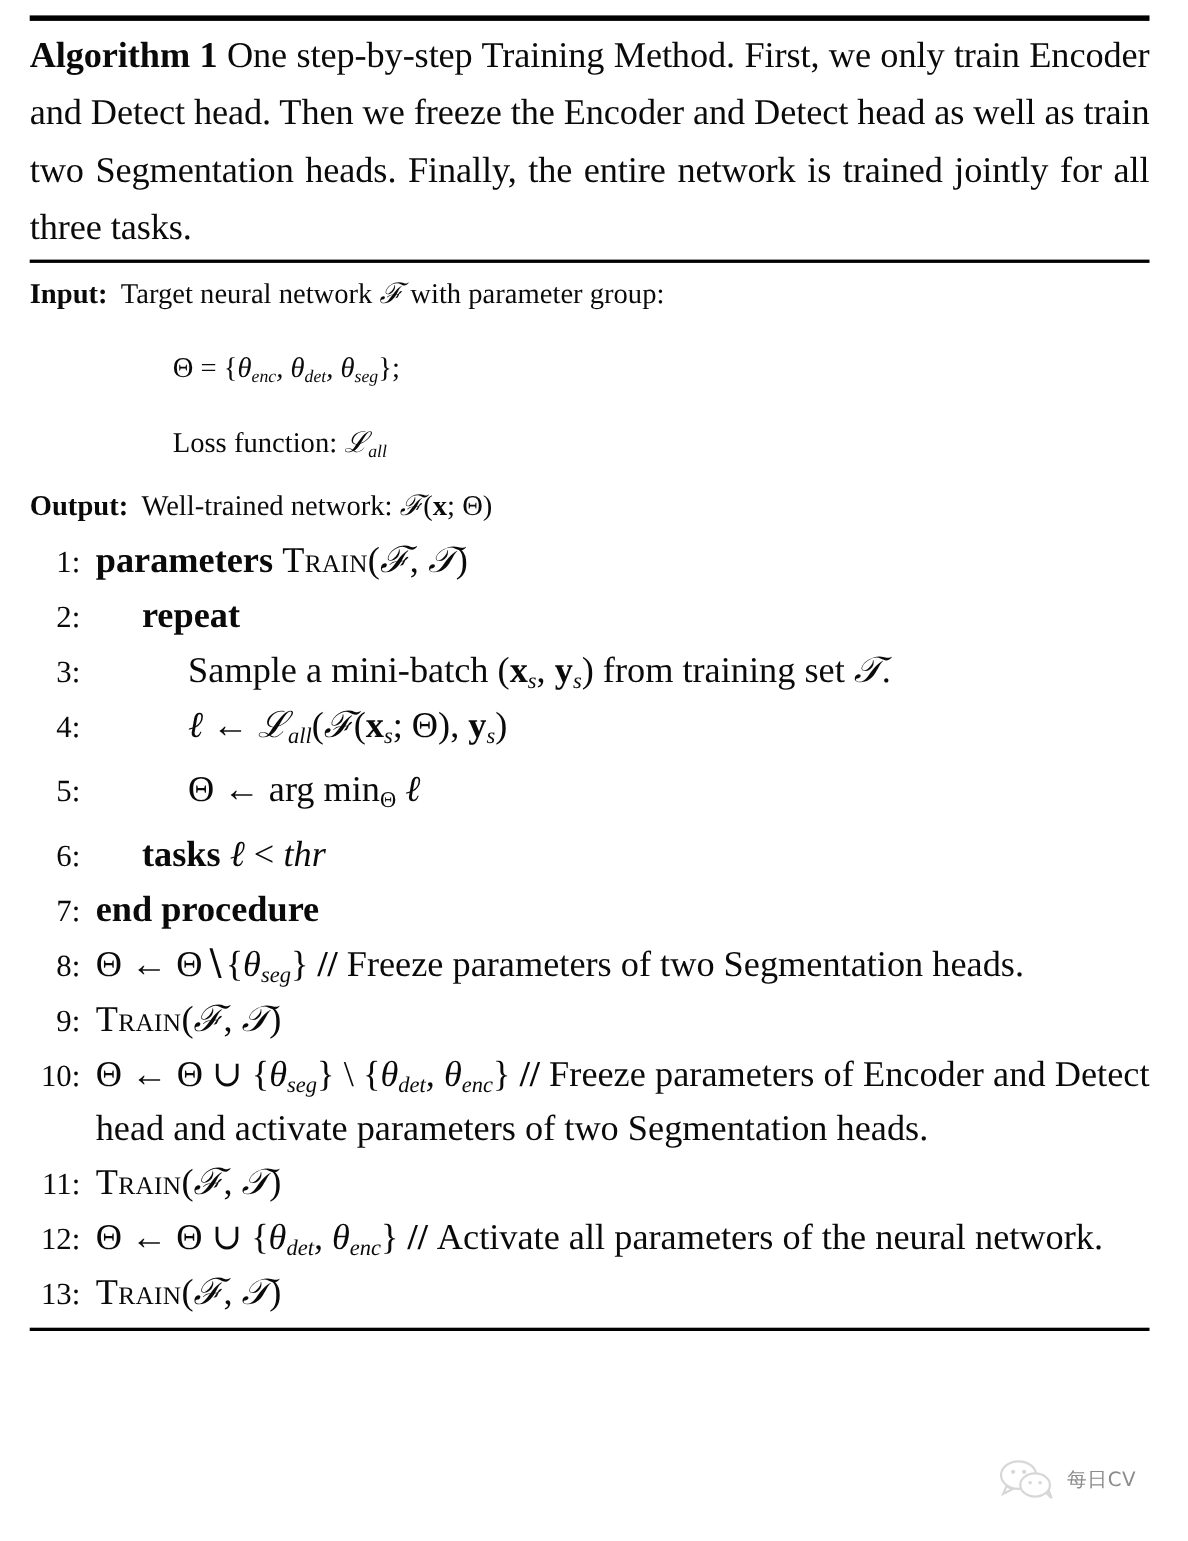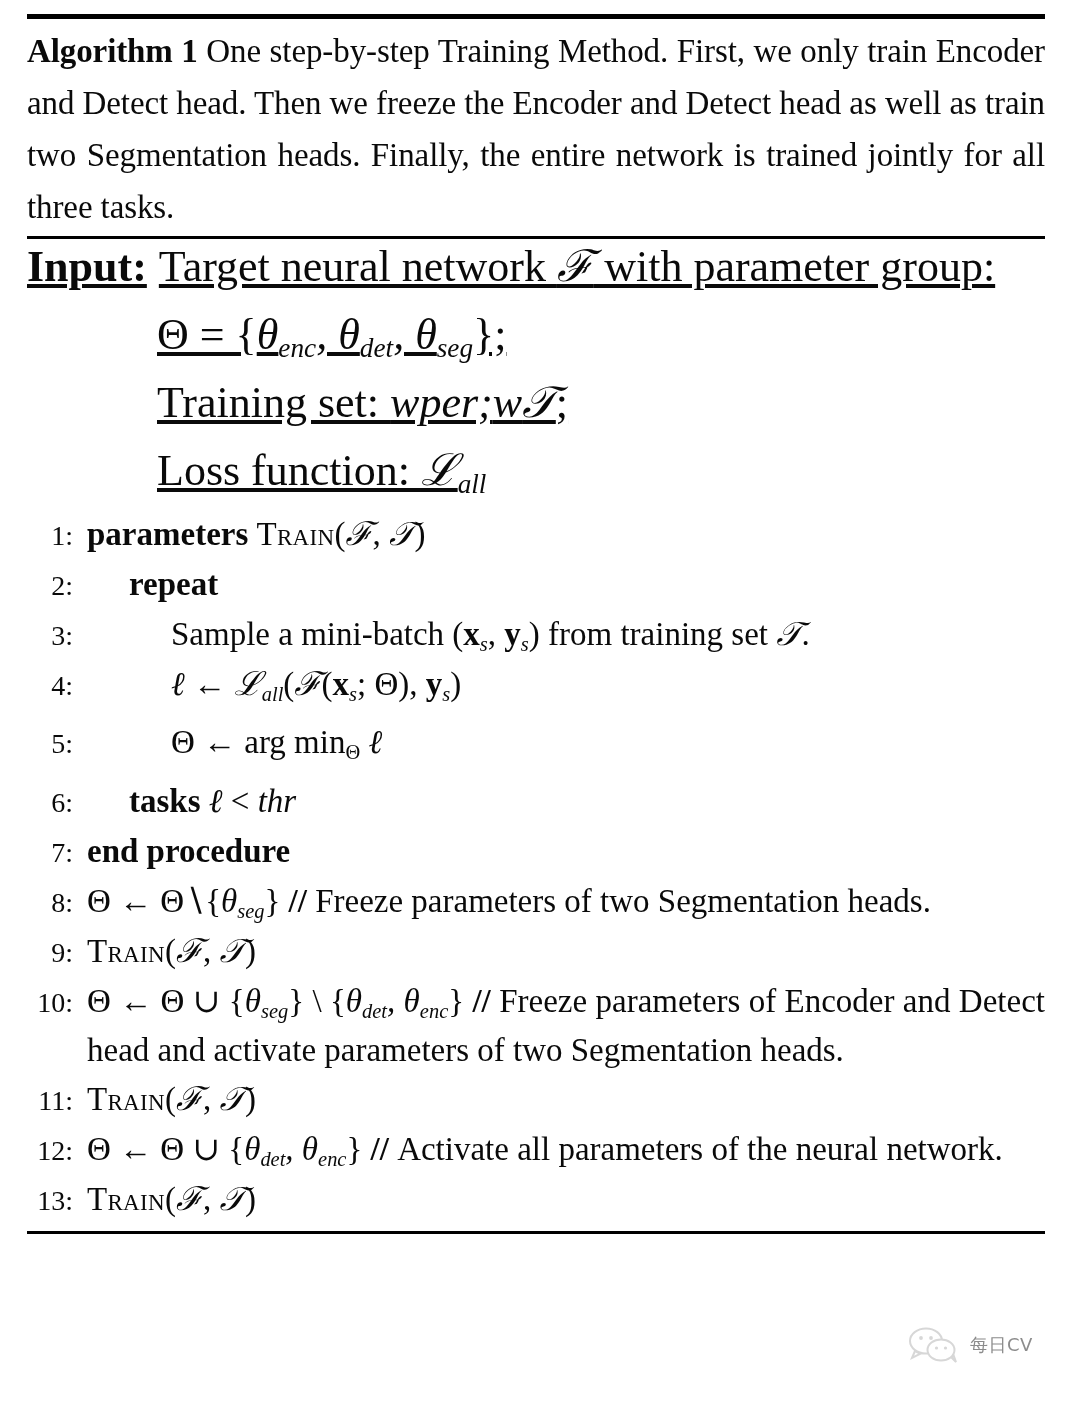--- a/index.html
+++ b/index.html
@@ -42,22 +42,21 @@
     padding: 6px 0 3px 0;
     letter-spacing: -0.1px;
   }
   #title-block .alg-label {
     font-weight: bold;
   }
 
   
   #io-block {
     padding-top: 4px;
-    font-size: 44px;
-    text-decoration: underline;
+    font-size: 26px;
   }
   .io-row {
     display: flex;
     align-items: baseline;
     line-height: 48px;
   }
   .io-key {
     font-weight: bold;
     flex: 0 0 auto;
     padding-right: 12px;
@@ -158,29 +157,30 @@
 
     <div class="io-row">
       <span class="io-key">Input:</span>
       <span class="io-val">Target neural network <span class="cal">ℱ</span> with parameter group:</span>
     </div>
 
     <div class="io-cont">
       <span class="mth">Θ = {<span class="it">θ<sub>enc</sub>, θ<sub>det</sub>, θ<sub>seg</sub></span>};</span>
     </div>
 
-    <div class="io-cont">
-      Training set: <span class="cal">wper;</span><span class="cal">w</span><span class="cal" style="font-style:italic">𝒯</span>;
-    </div>
 
 
     <div class="io-cont">
       Loss function: <span class="cal">ℒ</span><span class="it" style="font-size:0.62em;vertical-align:-0.28em;">all</span>
     </div>
 
+    <div class="io-row" id="output-row">
+      <span class="io-key">Output:</span>
+      <span class="io-val">Well-trained network: <span class="cal">ℱ</span>(<span class="bvec">x</span>; Θ)</span>
+    </div>
   </div>
 
   <div id="steps-block">
 
     <div class="step">
       <span class="step-num">1:</span>
       <span class="step-body"><span class="kw">parameters</span> <span class="sc">Train</span>(<span class="cal">ℱ</span>, <span class="cal" style="font-style:italic">𝒯</span>)</span>
     </div>
 
     <div class="step">

